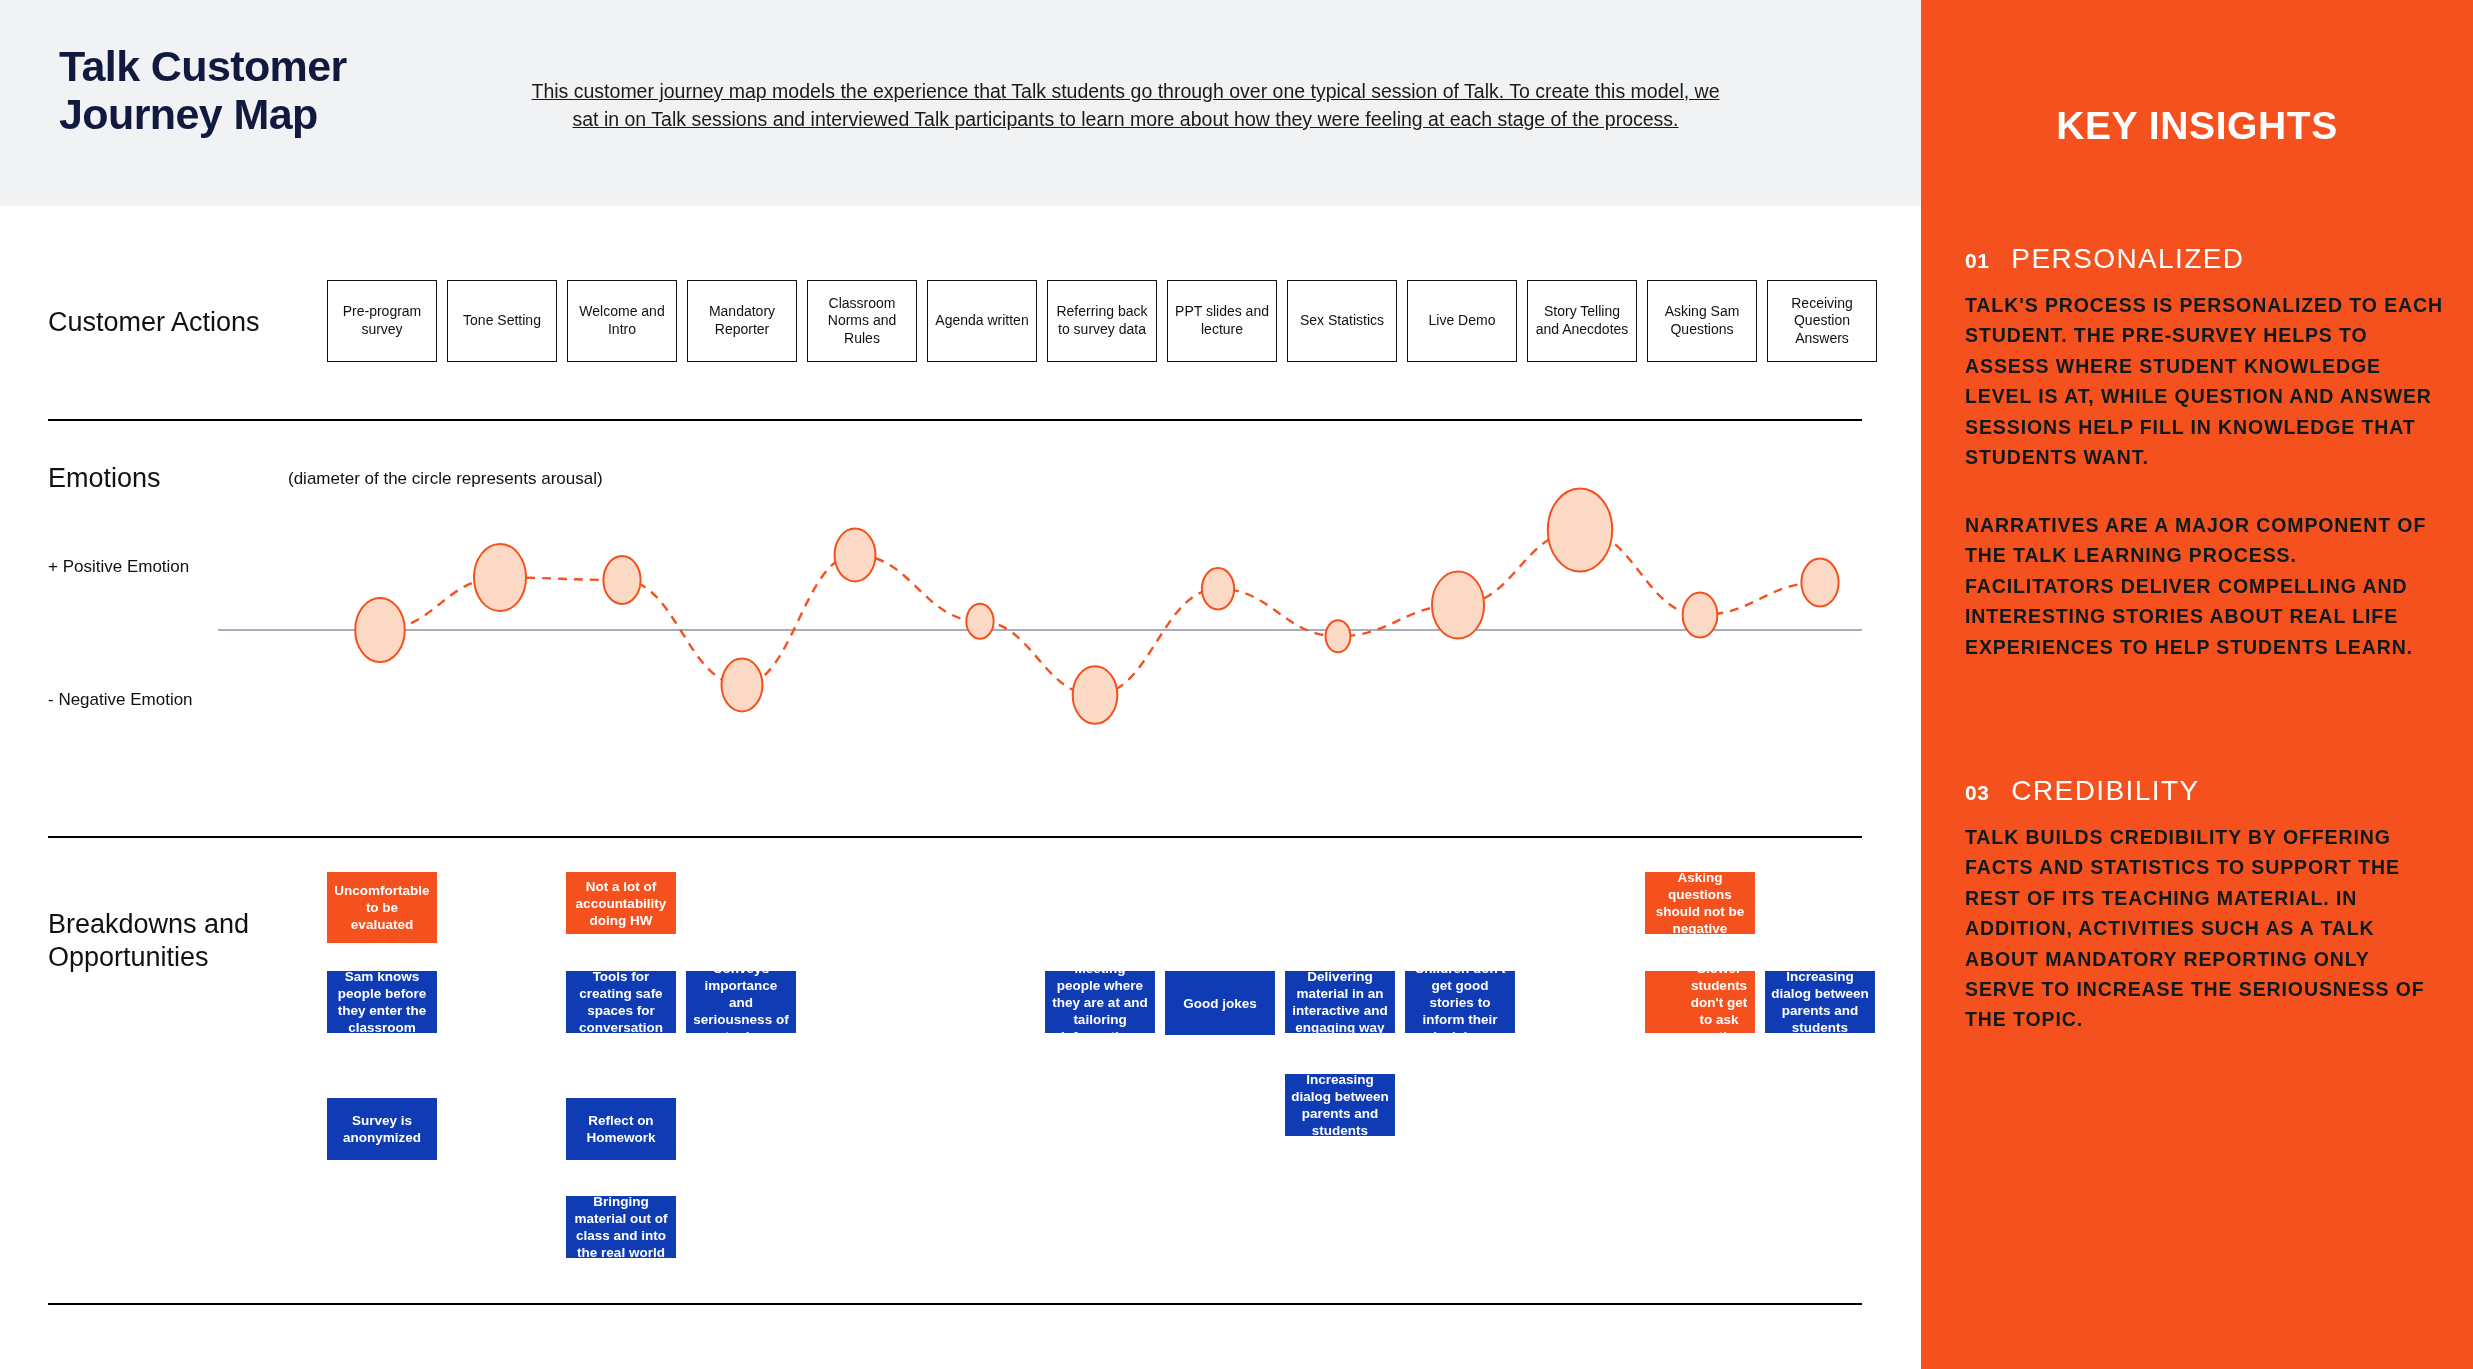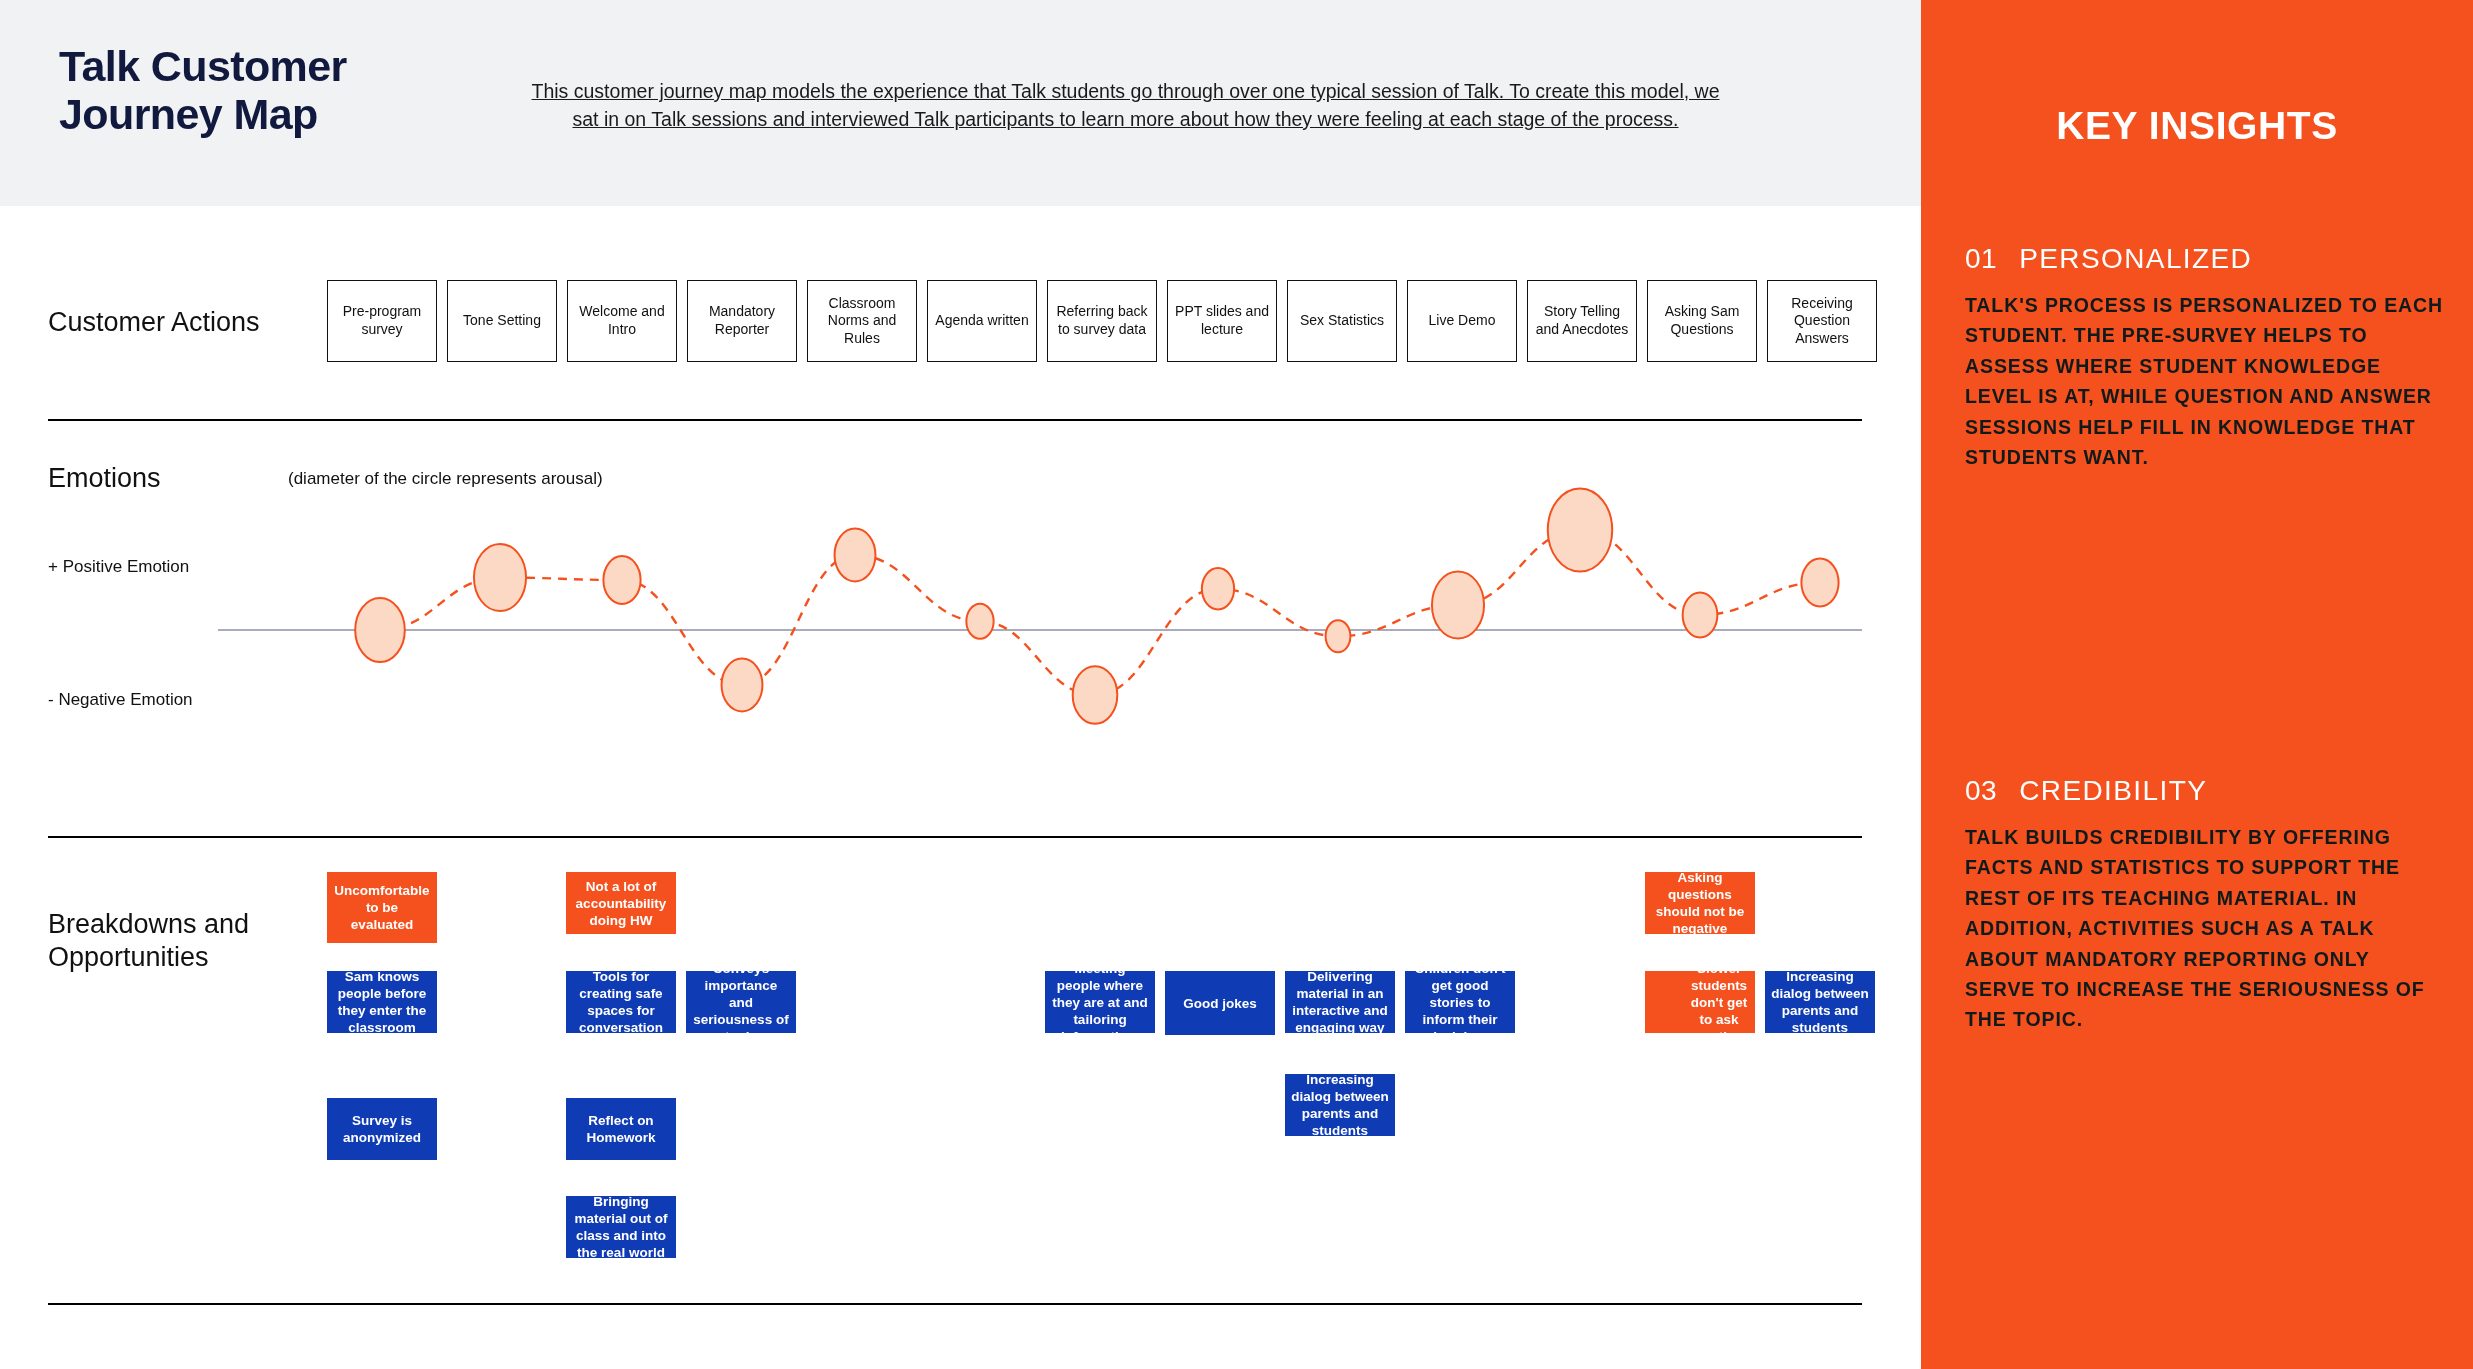--- a/index.html
+++ b/index.html
@@ -108,21 +108,21 @@
     color: #fff; font-size: 39px; font-weight: 800; letter-spacing: 0.6px;
   }
   .insight {
     position: absolute; left: 44px; width: 480px;
   }
   .insight-head {
     display: flex; align-items: baseline; gap: 22px;
     margin-bottom: 15px;
   }
   .insight-num {
-    color: #fff; font-size: 28px; font-weight: 400; letter-spacing: 0.5px;
+    color: #fff; font-size: 21px; font-weight: 700; letter-spacing: 0.5px;
   }
   .insight-name {
     color: #fff; font-size: 28px; font-weight: 500; letter-spacing: 1.4px;
   }
   .insight-body {
     color: #111a1a; font-size: 19.5px; font-weight: 700;
     line-height: 1.56; letter-spacing: 0.9px;
   }
   #insight-1 { top: 243px; }
   #insight-2 { top: 510px; }
@@ -204,20 +204,21 @@
   <div id="insights-panel">
     <div id="insights-title">KEY INSIGHTS</div>
   <div class="insight" id="insight-1">
         <div class="insight-head">
           <span class="insight-num">01</span>
           <span class="insight-name">PERSONALIZED</span>
         </div>
         <div class="insight-body">TALK'S PROCESS IS PERSONALIZED TO EACH STUDENT. THE PRE-SURVEY HELPS TO ASSESS WHERE STUDENT KNOWLEDGE LEVEL IS AT, WHILE QUESTION AND ANSWER SESSIONS HELP FILL IN KNOWLEDGE THAT STUDENTS WANT.</div>
       </div>
       <div class="insight" id="insight-2">
+        <div class="insight-body">NARRATIVES ARE A MAJOR COMPONENT OF THE TALK LEARNING PROCESS. FACILITATORS DELIVER COMPELLING AND INTERESTING STORIES ABOUT REAL LIFE EXPERIENCES TO HELP STUDENTS LEARN.</div>
       </div>
       <div class="insight" id="insight-3">
         <div class="insight-head">
           <span class="insight-num">03</span>
           <span class="insight-name">CREDIBILITY</span>
         </div>
         <div class="insight-body">TALK BUILDS CREDIBILITY BY OFFERING FACTS AND STATISTICS TO SUPPORT THE REST OF ITS TEACHING MATERIAL. IN ADDITION, ACTIVITIES SUCH AS A TALK ABOUT MANDATORY REPORTING ONLY SERVE TO INCREASE THE SERIOUSNESS OF THE TOPIC.</div>
       </div>
     </div>
 

